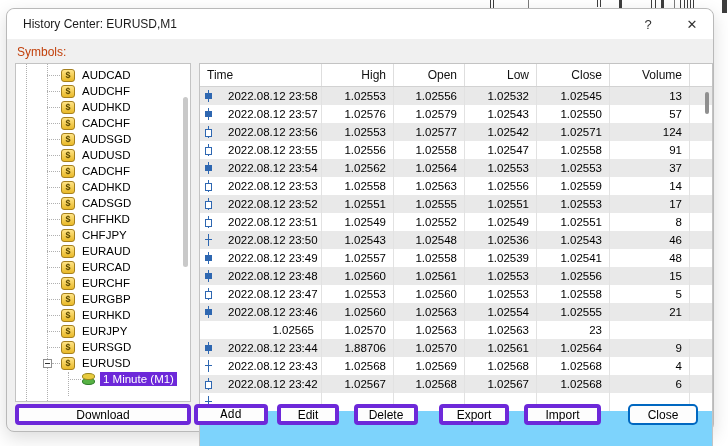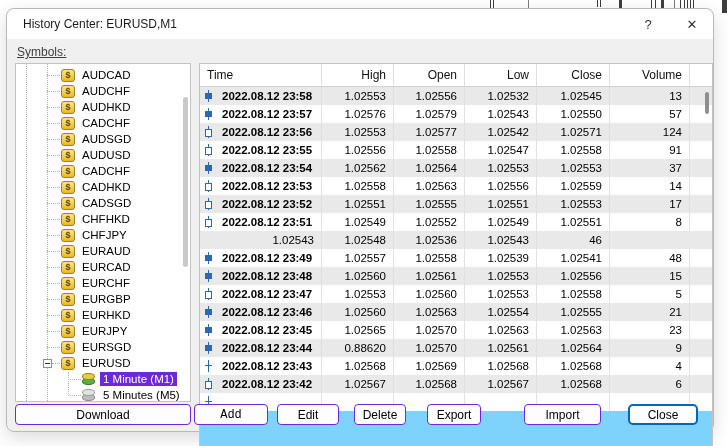--- a/index.html
+++ b/index.html
@@ -26,21 +26,21 @@
   }
   #title { font-size:12px; color:#1a1a1a; }
   .win-btn {
     position:absolute; top:2px; width:30px; height:26px;
     display:flex; align-items:center; justify-content:center;
     font-size:13px; color:#333; background:transparent; border:none; cursor:default;
   }
   #help-btn { right:50px; }
   #close-x  { right:6px; font-size:13px; }
 
-  .strip-label { position:absolute; top:36px; font-size:12px; color:#404040;text-decoration:underline; }
+  .strip-label { position:absolute; top:36px; font-size:12px; color:#c2410c; }
   #symbols-label { left:10px; }
   #database-label { left:194px; }
 
   
   #tree-panel {
     position:absolute; left:8px; top:54px; width:176px; height:339px;
     background:#fff; border:1px solid #c3c3c3; overflow:hidden;
   }
   #tree-items { position:relative; width:100%; height:100%; padding-top:3px; }
   .vline { position:absolute; width:0; border-left:1px dotted #b0b0b0; }
@@ -91,45 +91,45 @@
   #table-head .hcell.filler { border-right:none; }
   .trow { height:18px; }
   .trow:nth-child(odd) { background:#e9e9e9; }
   .trow:nth-child(even) { background:#ffffff; }
   .tcell {
     font-size:11.5px; display:flex; align-items:center;
     border-right:1px solid #e2e2e2; padding:0 7px; white-space:nowrap;
   }
   .tcell.num { justify-content:flex-end; }
   .tcell.filler { border-right:none; padding:0; }
-  .tcell.time { padding-left:5px; gap:10px;font-weight:bold; }
+  .tcell.time { padding-left:5px; gap:16px; }
   
   .candle { position:relative; width:7px; height:12px; flex:none; }
   .candle::before { content:""; position:absolute; left:3px; top:0; bottom:0; width:1px; background:#2e67b1; }
   .candle::after  { content:""; position:absolute; left:0; right:0; top:3px; height:6px; }
   .candle.filled::after { background:#2e67b1; }
   .candle.hollow::after { background:#fff; border:1px solid #2e67b1; }
   .candle.doji::after   { top:5px; height:1px; background:#2e67b1; }
   #table-scroll-thumb {
     position:absolute; right:3px; top:28px; width:4px; height:22px;
     background:#8f8f8f; border-radius:2px;
   }
 
   
   .btn {
     position:absolute; top:395px; height:21px;
-    background:#fdfdfd; border:1px solid #6d28d9; border-radius:4px;
+    background:#fdfdfd; border:4px solid #6d28d9; border-radius:4px;
     font-size:12px; color:#000; font-family:inherit;
     display:flex; align-items:center; justify-content:center; cursor:default;
   }
   #btn-download { left:8px;   width:176px; }
   #btn-add      { left:187px; width:74px;font-family:Liberation Mono, monospace; }
   #btn-edit     { left:270px; width:62px; }
-  #btn-delete   { left:347px; width:52px; }
-  #btn-export   { left:420px; width:54px; }
+  #btn-delete   { left:347px; width:64px; }
+  #btn-export   { left:432px; width:70px; }
   #btn-import   { left:517px; width:77px; }
   #btn-close    { left:621px; width:70px; border:2px solid #0067c0; border-radius:5px; }
 </style>
 </head>
 <body>
 
 <div>
   <div class="bg-mark" style="left:490px;width:1px;height:8px;"></div>
   <div class="bg-mark" style="left:493px;width:1px;height:8px;"></div>
   <div class="bg-mark light" style="left:528px;width:1px;height:8px;"></div>
@@ -263,28 +263,20 @@
           <span class="tree-label">EURUSD</span>
         </div>
         <div class="tree-item child">
           <span class="conn"></span>
           <span class="tree-icon db">
             <i class="top"></i>
             <i class="bot"></i>
           </span>
           <span class="tree-label selected">1 Minute (M1)</span>
         </div>
-        <div class="tree-item child">
-          <span class="conn"></span>
-          <span class="tree-icon db gray">
-            <i class="top"></i>
-            <i class="bot"></i>
-          </span>
-          <span class="tree-label">5 Minutes (M5)</span>
-        </div>
       </div>
     <div id="tree-scroll-thumb"></div>
   </div>
 
   <div id="table-panel">
     <div id="table-head" class="tgrid">
       <div class="hcell">Time</div>
       <div class="hcell num">High</div>
       <div class="hcell num">Open</div>
       <div class="hcell num">Low</div>
@@ -384,20 +376,24 @@
             <span>2022.08.12 23:51</span>
           </div>
           <div class="tcell num">1.02549</div>
           <div class="tcell num">1.02552</div>
           <div class="tcell num">1.02549</div>
           <div class="tcell num">1.02551</div>
           <div class="tcell num">8</div>
           <div class="tcell filler"></div>
         </div>
         <div class="trow tgrid">
+          <div class="tcell time">
+            <span class="candle doji"></span>
+            <span>2022.08.12 23:50</span>
+          </div>
           <div class="tcell num">1.02543</div>
           <div class="tcell num">1.02548</div>
           <div class="tcell num">1.02536</div>
           <div class="tcell num">1.02543</div>
           <div class="tcell num">46</div>
           <div class="tcell filler"></div>
         </div>
         <div class="trow tgrid">
           <div class="tcell time">
             <span class="candle filled"></span>
@@ -440,37 +436,33 @@
             <span>2022.08.12 23:46</span>
           </div>
           <div class="tcell num">1.02560</div>
           <div class="tcell num">1.02563</div>
           <div class="tcell num">1.02554</div>
           <div class="tcell num">1.02555</div>
           <div class="tcell num">21</div>
           <div class="tcell filler"></div>
         </div>
         <div class="trow tgrid">
-          <div class="tcell time">
-            <span class="candle filled"></span>
-            <span>2022.08.12 23:45</span>
-          </div>
           <div class="tcell num">1.02565</div>
           <div class="tcell num">1.02570</div>
           <div class="tcell num">1.02563</div>
           <div class="tcell num">1.02563</div>
           <div class="tcell num">23</div>
           <div class="tcell filler"></div>
         </div>
         <div class="trow tgrid">
           <div class="tcell time">
             <span class="candle filled"></span>
             <span>2022.08.12 23:44</span>
           </div>
-          <div class="tcell num">0.88620</div>
+          <div class="tcell num">1.88706</div>
           <div class="tcell num">1.02570</div>
           <div class="tcell num">1.02561</div>
           <div class="tcell num">1.02564</div>
           <div class="tcell num">9</div>
           <div class="tcell filler"></div>
         </div>
         <div class="trow tgrid">
           <div class="tcell time">
             <span class="candle doji"></span>
             <span>2022.08.12 23:43</span>

